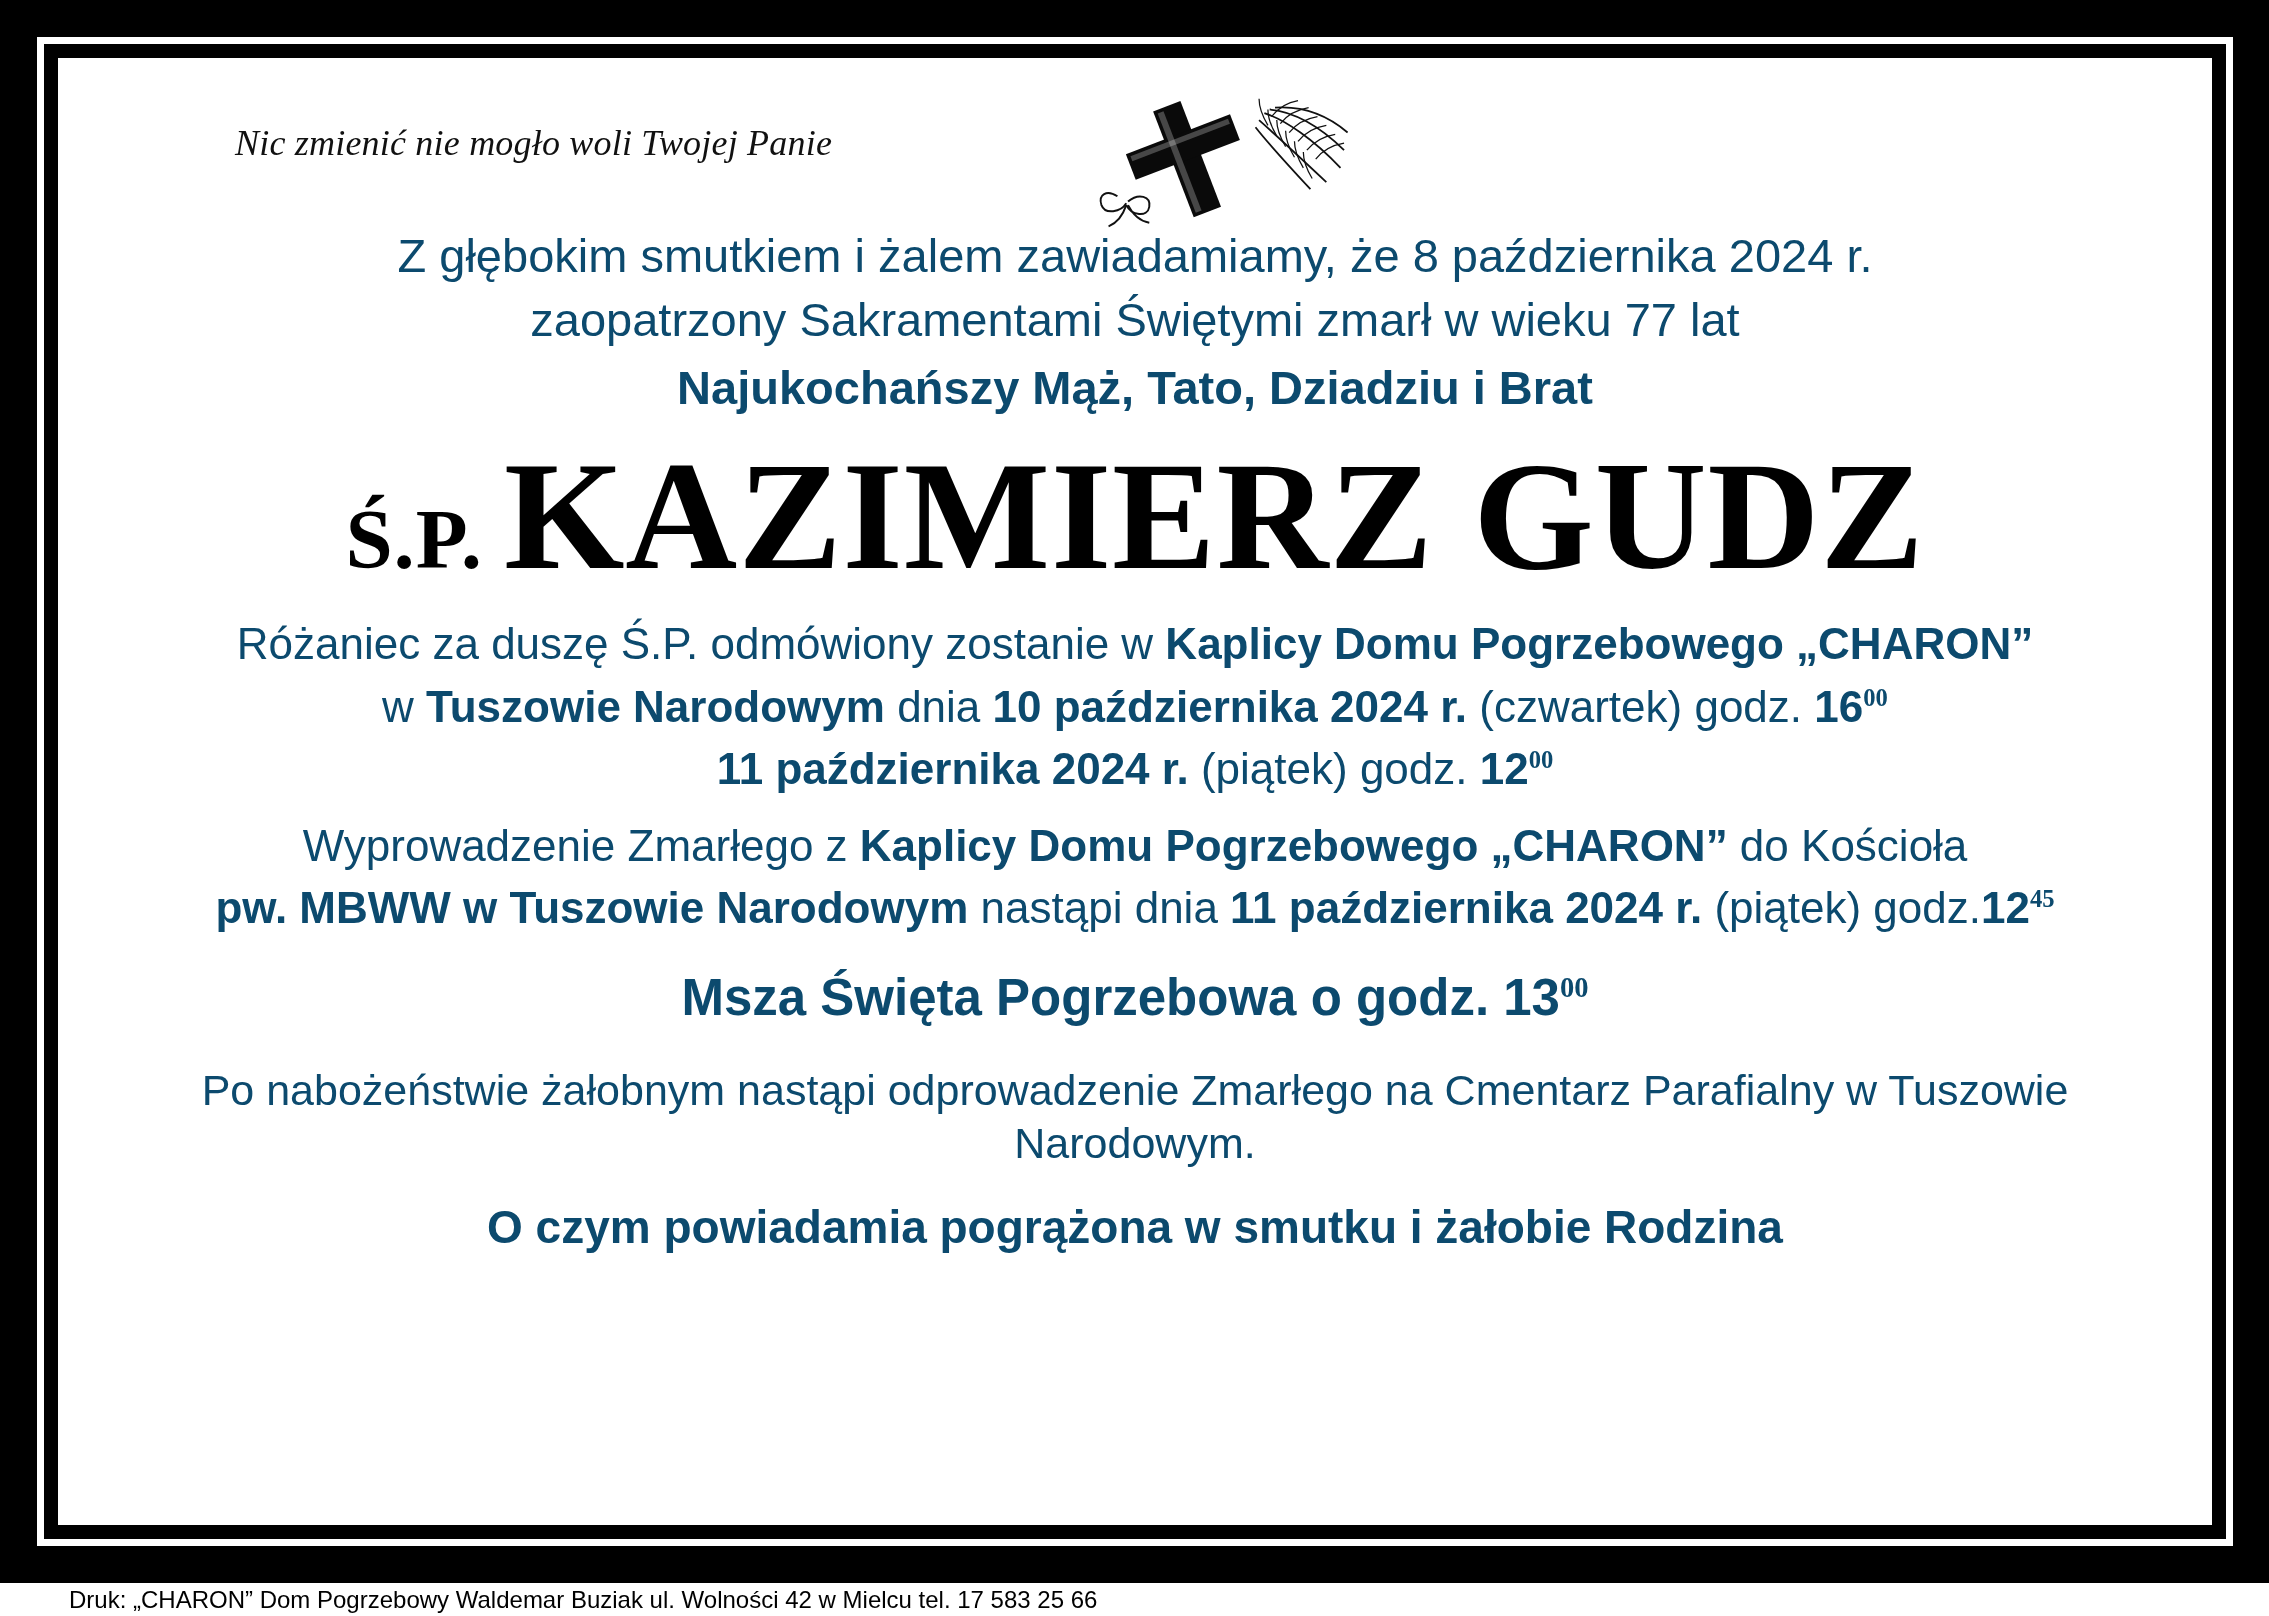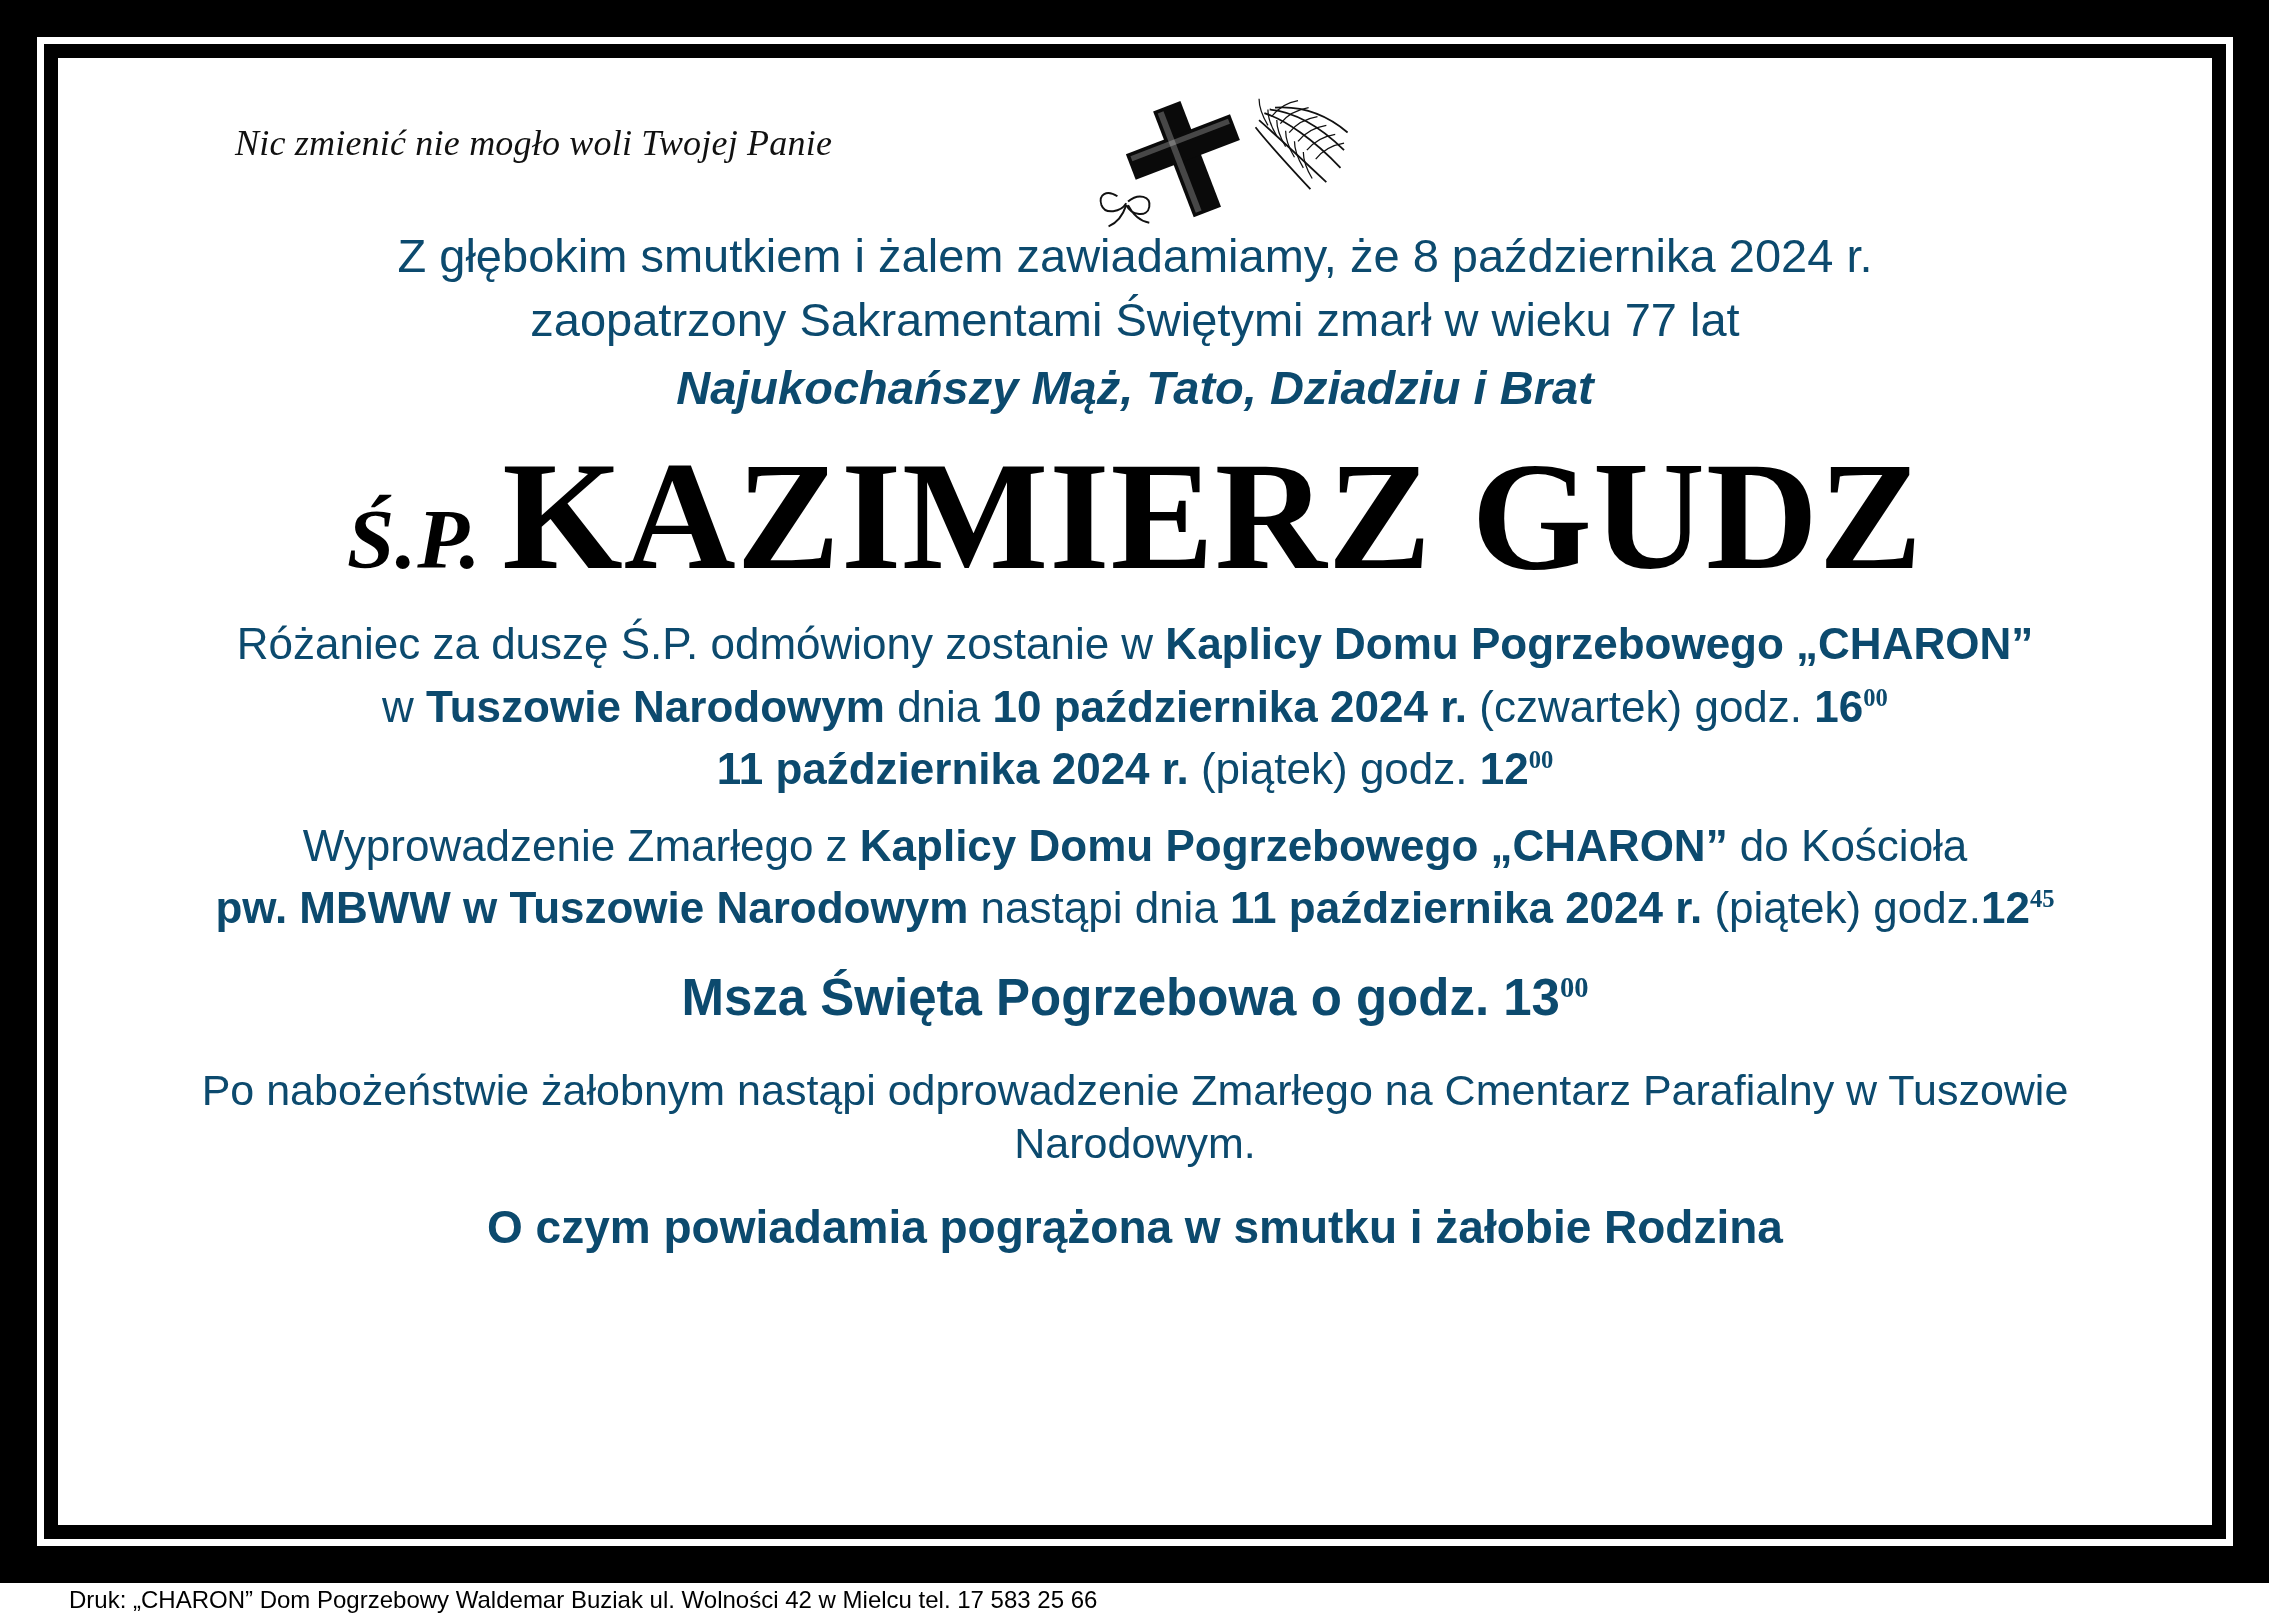--- a/index.html
+++ b/index.html
@@ -80,37 +80,35 @@
     margin-top: -3.5px;
   }
   .l-intro2 {
     font-size: 47px;
     margin-top: 7px;
   }
   .l-relation {
     font-size: 47px;
     font-weight: bold;
     margin-top: 10.6px;
-    font-style: italic;
   }
 
   .name-row {
     display: flex;
     align-items: baseline;
     justify-content: center;
     margin-top: 23px;
     margin-bottom: 17.7px;
   }
   .sp {
     font-family: "Liberation Serif", serif;
     font-weight: bold;
     font-size: 85px;
     letter-spacing: 0.9px;
     margin-right: 21px;
-    font-style: italic;
   }
   .deceased-name {
     font-family: "Liberation Serif", serif;
     font-weight: bold;
     font-size: 155px;
     letter-spacing: 0.9px;
     line-height: 1;
   }
 
   .block {

